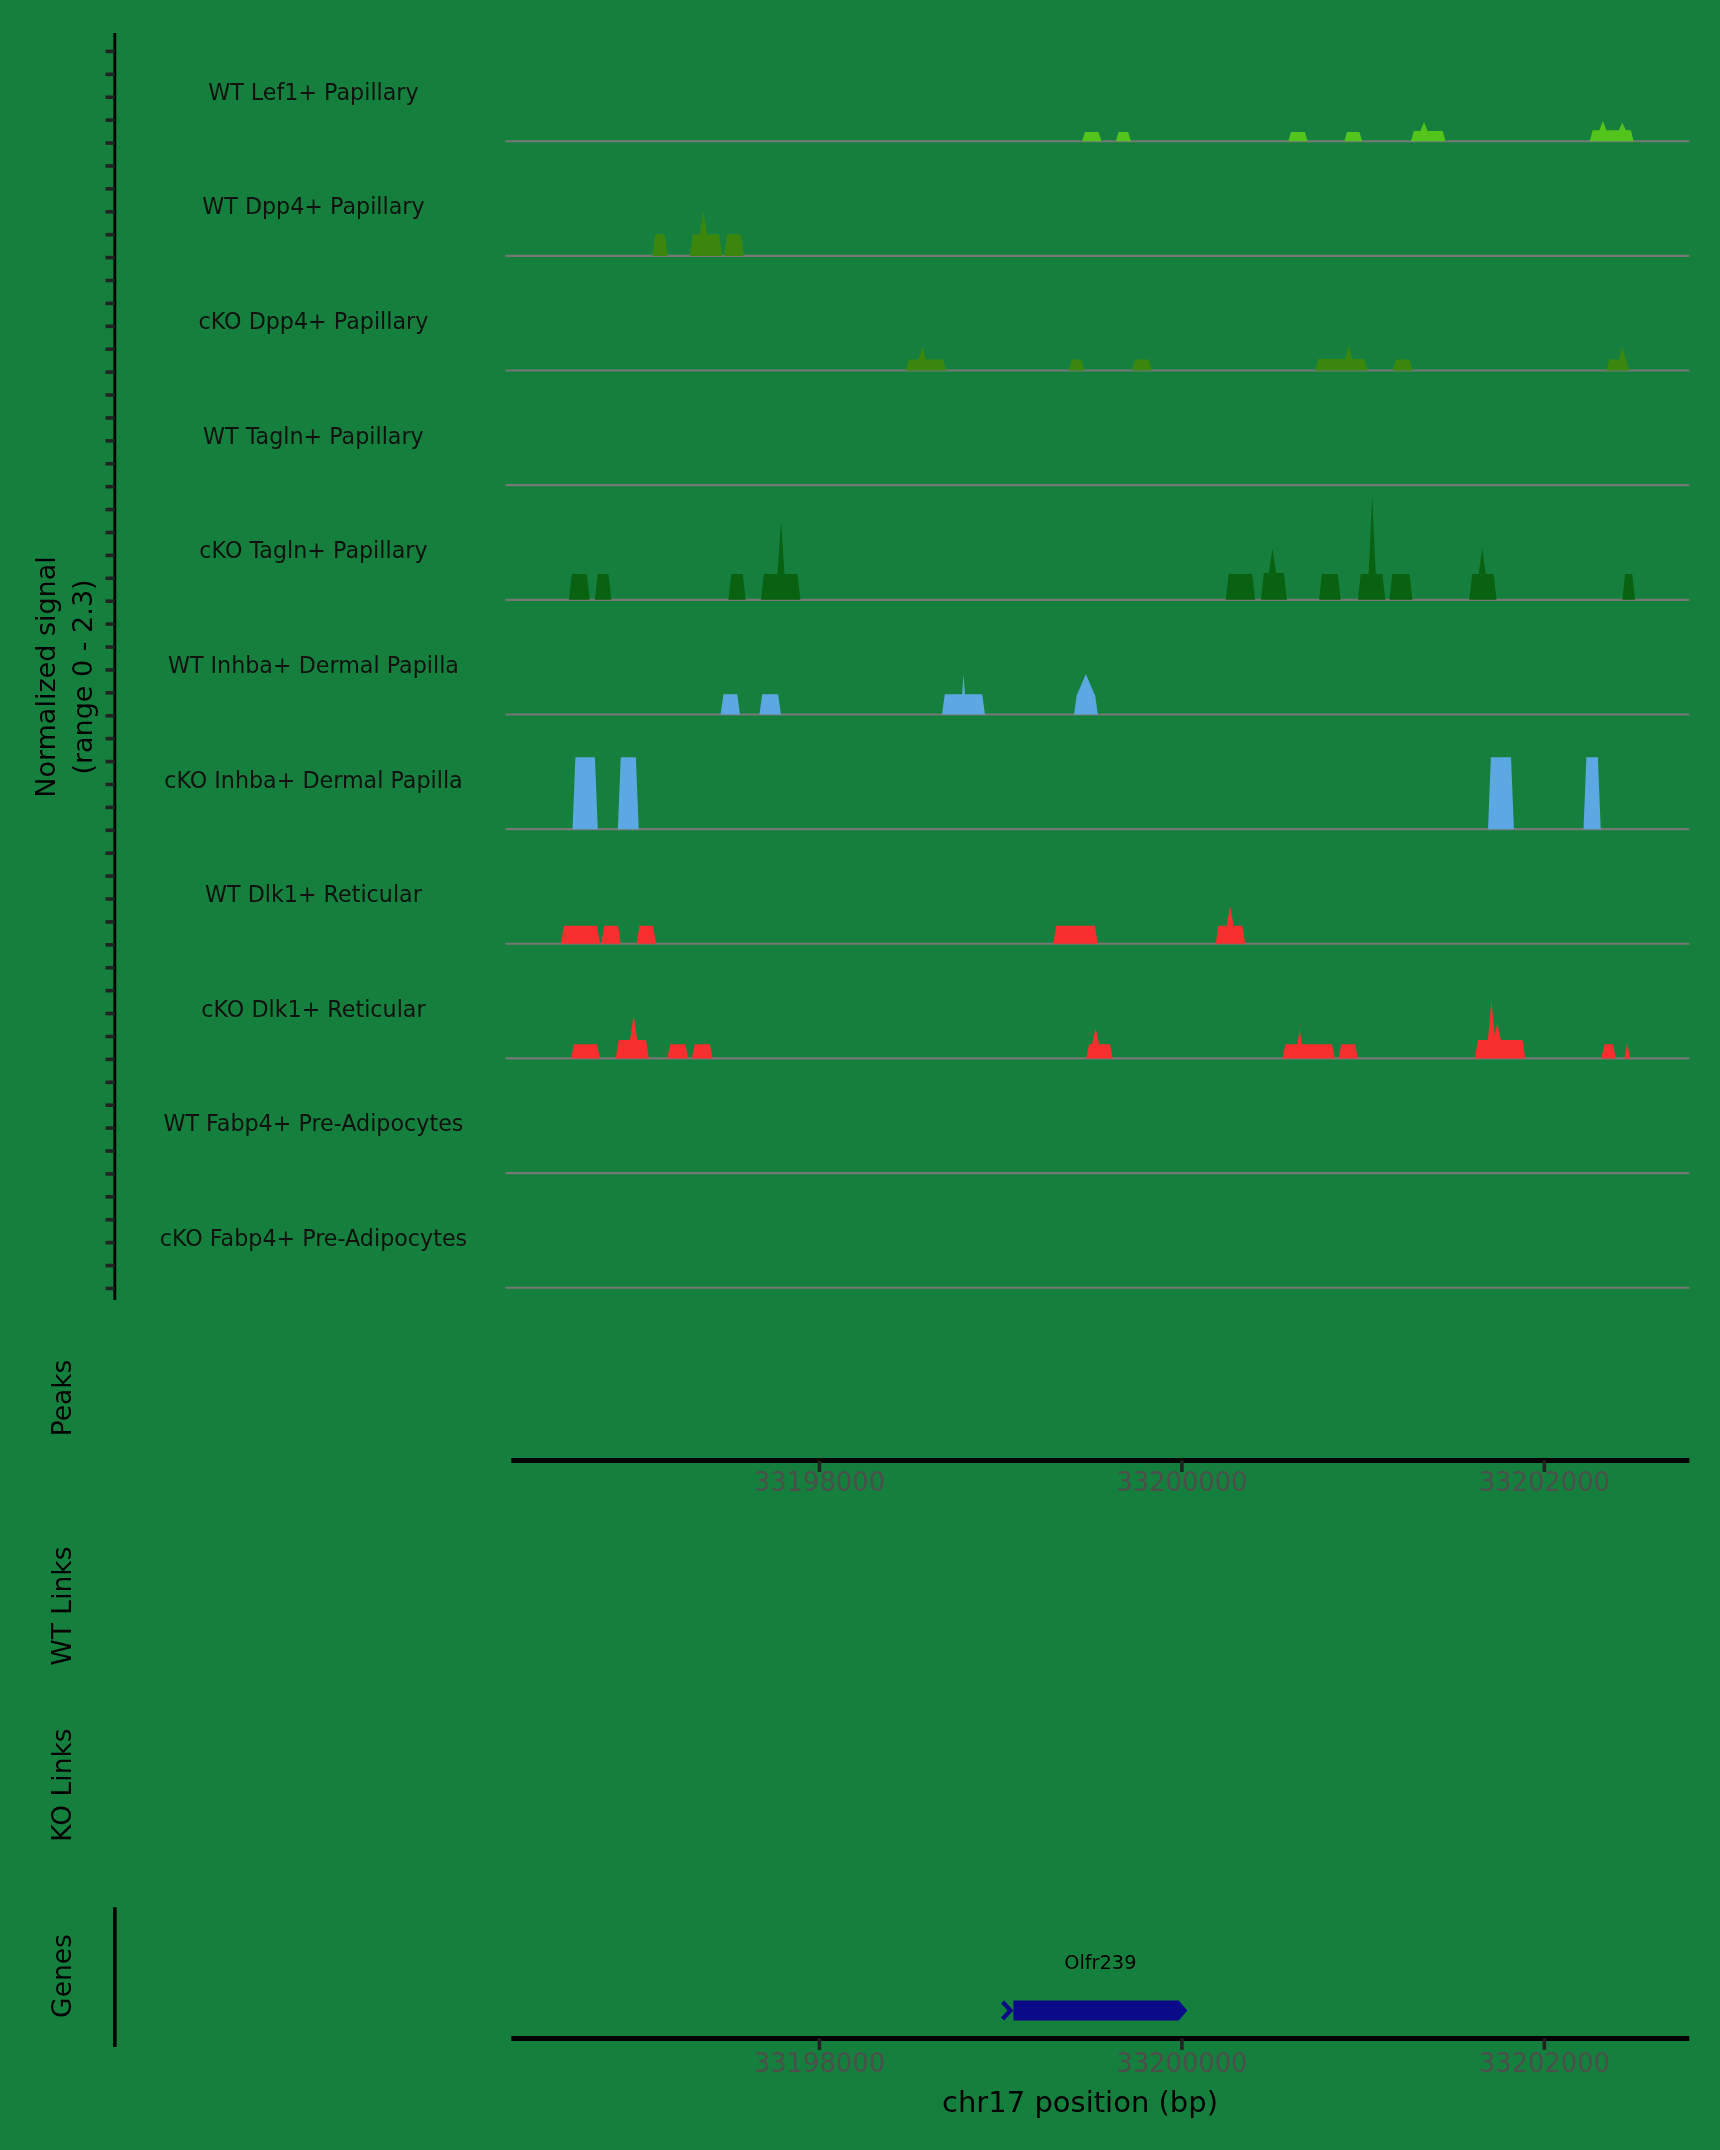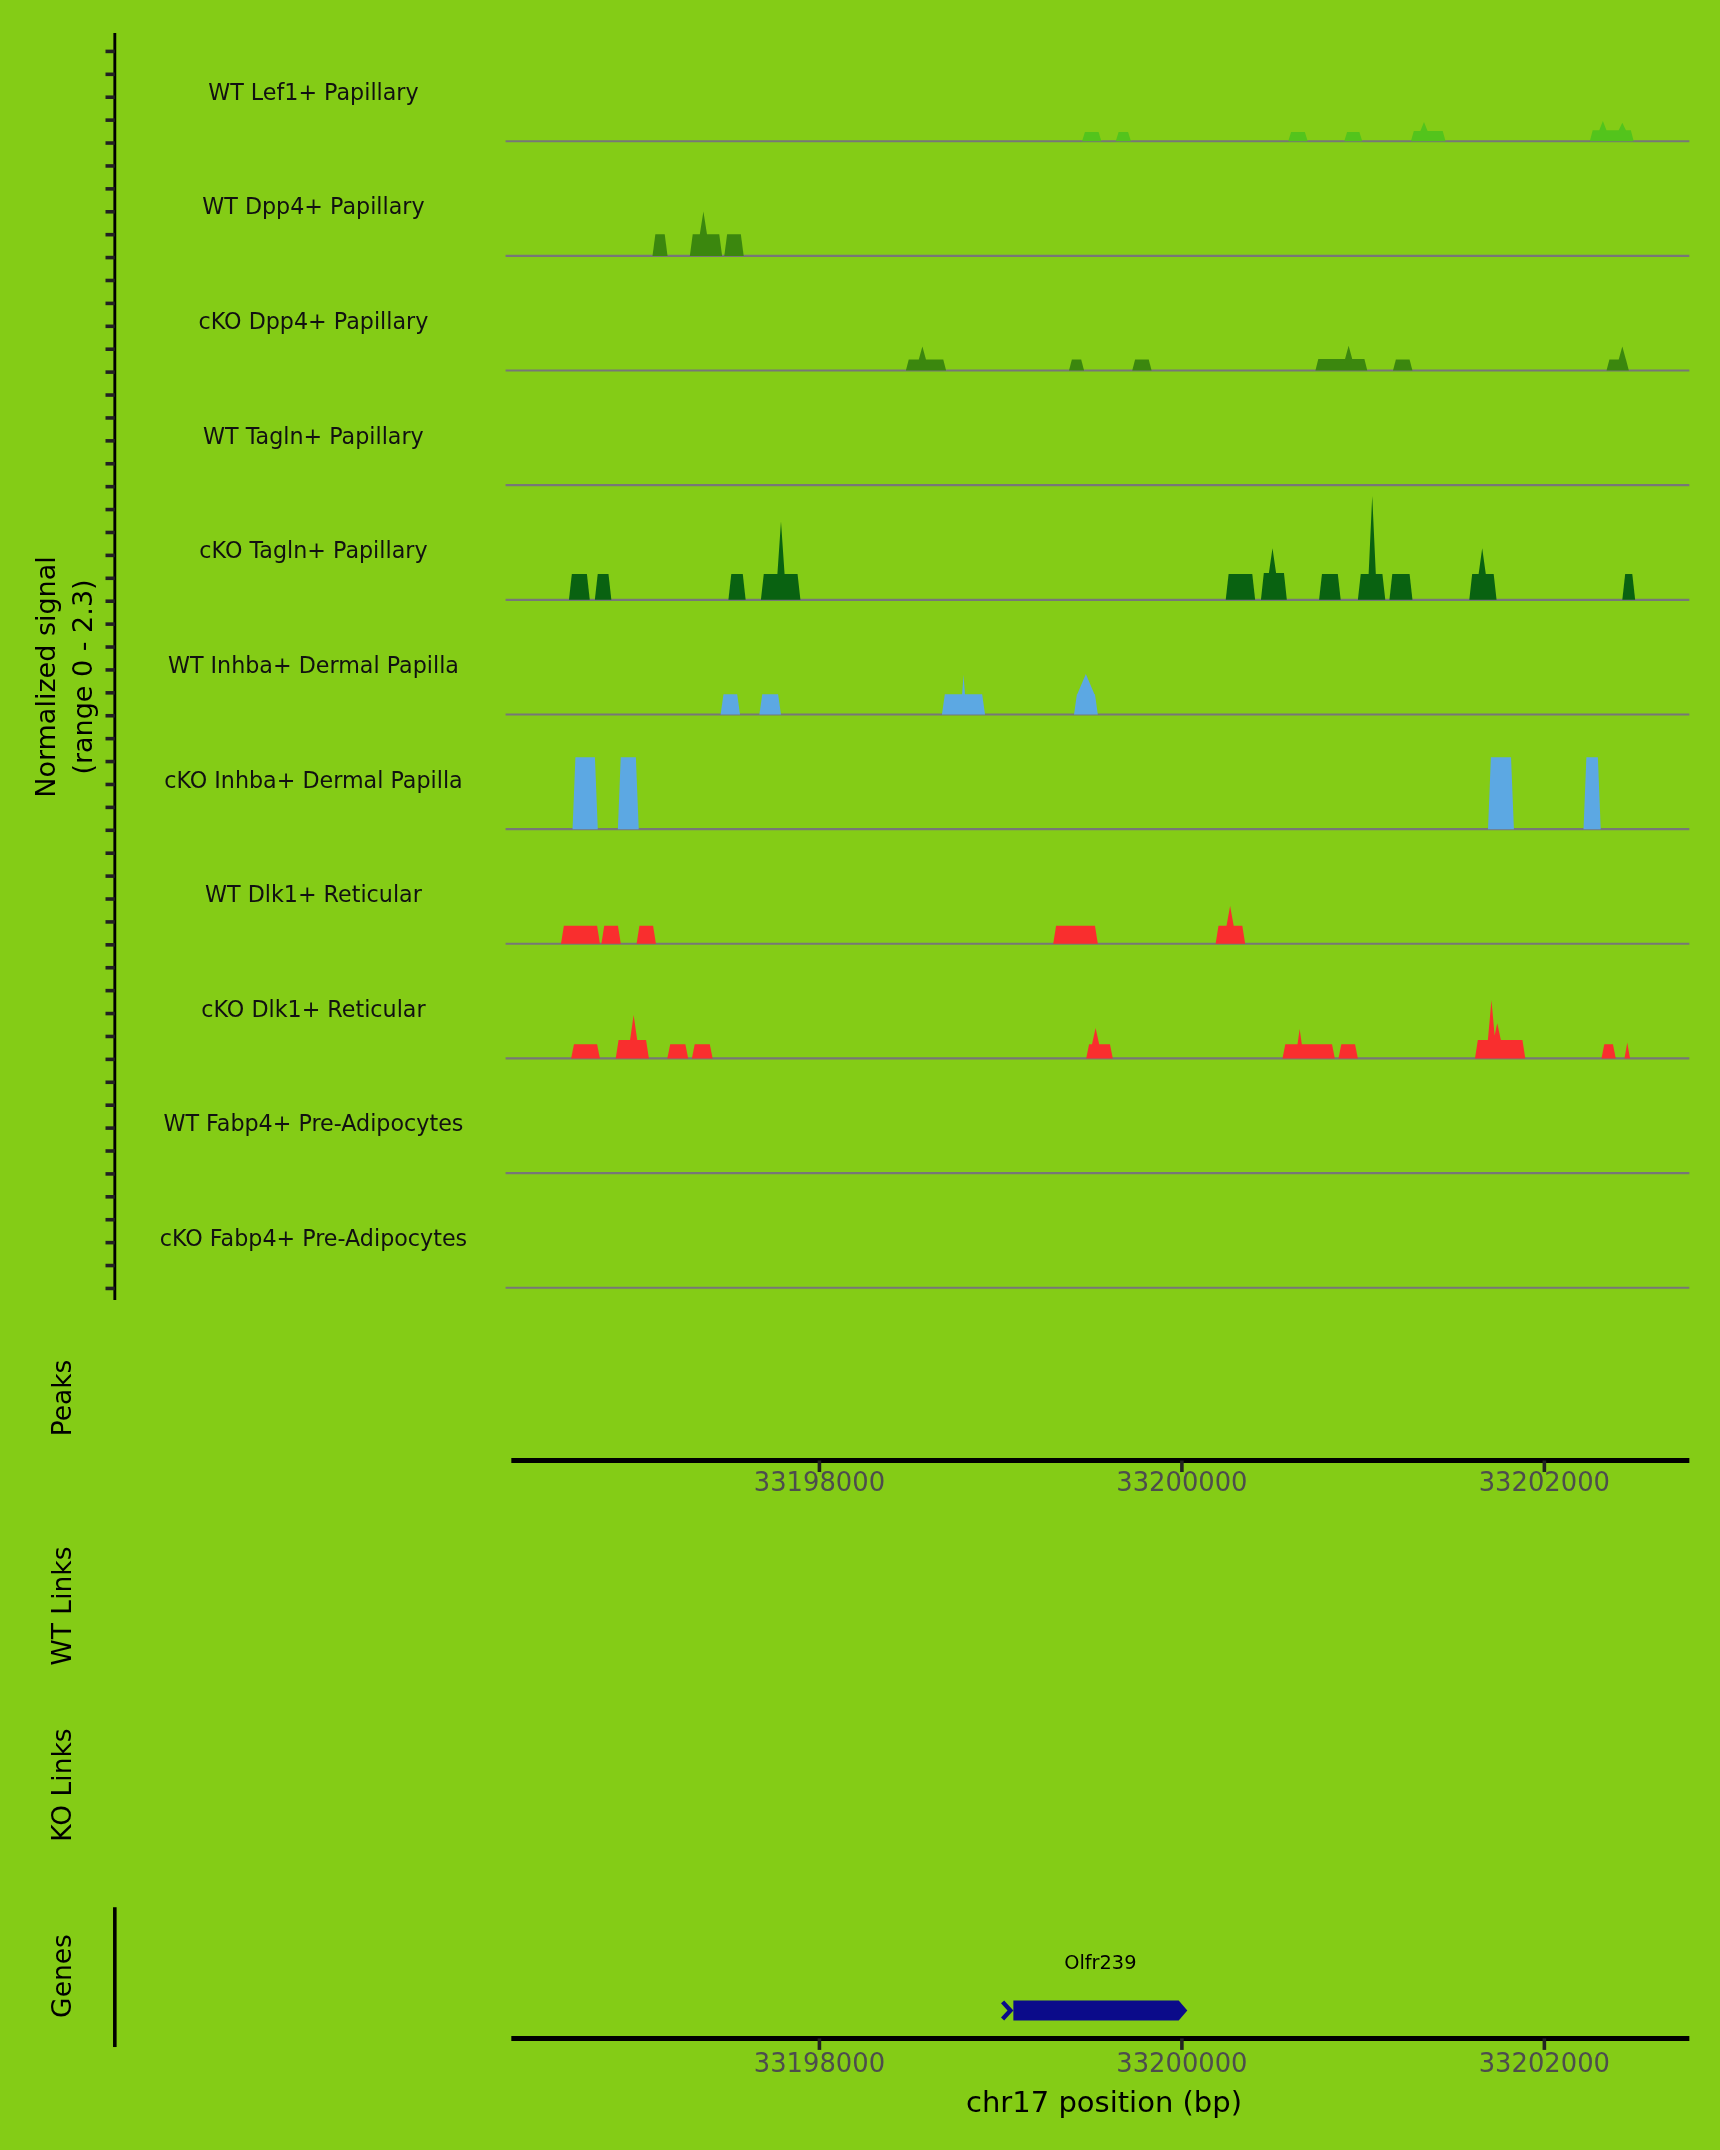--- a/index.html
+++ b/index.html
@@ -1,16 +1,16 @@
 <!DOCTYPE html>
 <html style="font-size:11.5px"><head>
 <meta charset="utf-8">
 <style>
   html,body{margin:0;padding:0;background:#ffffff;}
-  #stage{position:relative;width:1721px;height:2151px;background:#84cc16;overflow:hidden;
+  #stage{position:relative;width:1721px;height:2151px;background:#15803d;overflow:hidden;
          font-family:"DejaVu Sans","Liberation Sans",sans-serif;}
   #fig{position:absolute;left:0;top:0;}
   .rot-label{position:absolute;transform:translate(-50%,-50%) rotate(-90deg);
              white-space:nowrap;color:#000;}
   .ylab{font-size:27px;}
   .seclab{font-size:26.5px;}
   #xlabel{position:absolute;transform:translate(-50%,0);white-space:nowrap;
           font-size:29px;color:#000;}
   text{font-family:"DejaVu Sans","Liberation Sans",sans-serif;}
 </style>
@@ -167,15 +167,15 @@
     </svg>
 
   <div class="rot-label ylab" style="left:45px;top:677px;">Normalized signal</div>
   <div class="rot-label ylab" style="left:82px;top:677px;">(range 0 - 2.3)</div>
 
   <div class="rot-label seclab" style="left:61px;top:1398px;">Peaks</div>
   <div class="rot-label seclab" style="left:61px;top:1606px;">WT Links</div>
   <div class="rot-label seclab" style="left:61px;top:1785px;">KO Links</div>
   <div class="rot-label seclab" style="left:61px;top:1976px;">Genes</div>
 
-  <div id="xlabel" style="left:1104px;top:2085px;">chr17 position (bp)</div>
+  <div id="xlabel" style="left:1080px;top:2085px;">chr17 position (bp)</div>
 </div>
 
 
 </body></html>

